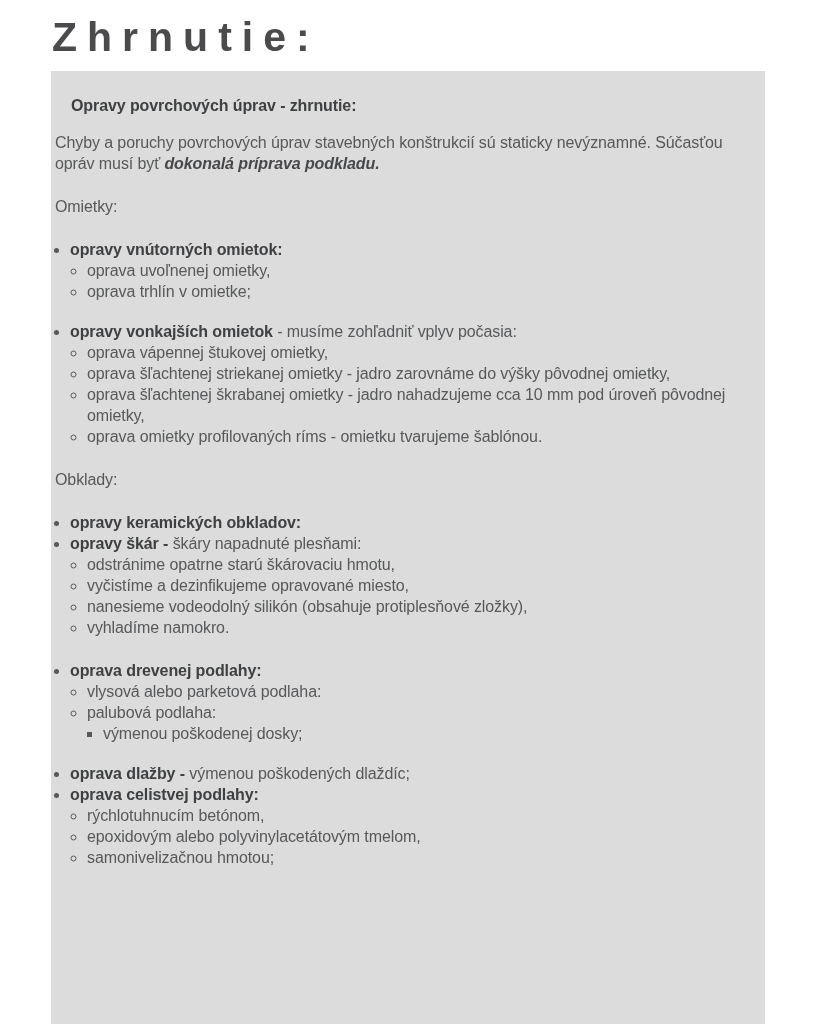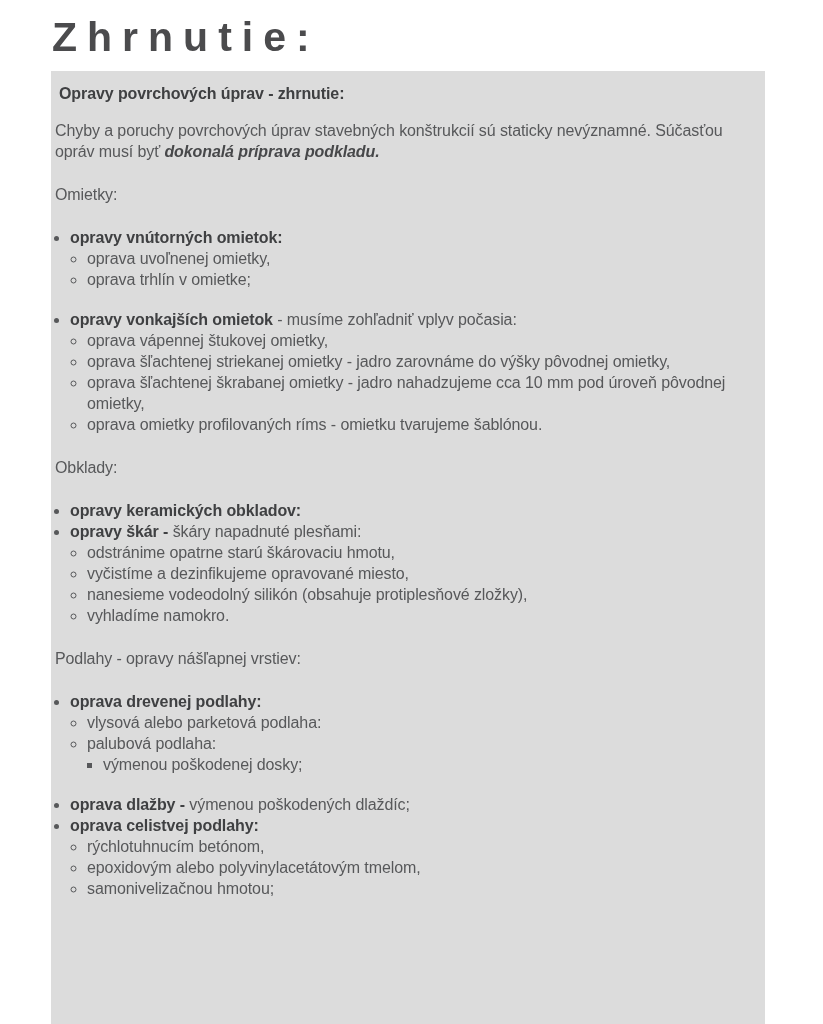--- a/index.html
+++ b/index.html
@@ -25,21 +25,21 @@
     background: #dcdcdc;
     padding: 8px 18px 30px 4px;
     color: #57585a;
     font-size: 16px;
     line-height: 21px;
     letter-spacing: -0.1px;
     overflow: hidden;
   }
   .summary-box p { margin: 22px 0; }
   p.box-heading {
-    margin: 4px;
+    margin: 16px;
     font-weight: bold;
     color: #3f4042;
   }
   p.intro { margin: 16px 0 22px; }
   .bold { font-weight: bold; color: #3f4042; }
   .bold-italic { font-weight: bold; font-style: italic; color: #47484a; }
   ul { margin: 0; }
   ul.l1 {
     margin: 22px 0 0;
     padding: 0 0 0 15px;
@@ -97,21 +97,20 @@
       <span class="bold">opravy škár -</span><span> škáry napadnuté plesňami:</span>
       <ul class="l2">
         <li>odstránime opatrne starú škárovaciu hmotu,</li>
         <li>vyčistíme a dezinfikujeme opravované miesto,</li>
         <li>nanesieme vodeodolný silikón (obsahuje protiplesňové zložky),</li>
         <li>vyhladíme namokro.</li>
       </ul>
     </li>
   </ul>
 
-  <p class="section-label">Podlahy - opravy nášľapnej vrstiev:</p>
   <ul class="l1">
     <li>
       <span class="bold">oprava drevenej podlahy:</span><span></span>
       <ul class="l2">
         <li>
           <span>vlysová alebo parketová podlaha:</span>
         </li>
         <li>
           <span>palubová podlaha:</span>
           <ul class="l3">

